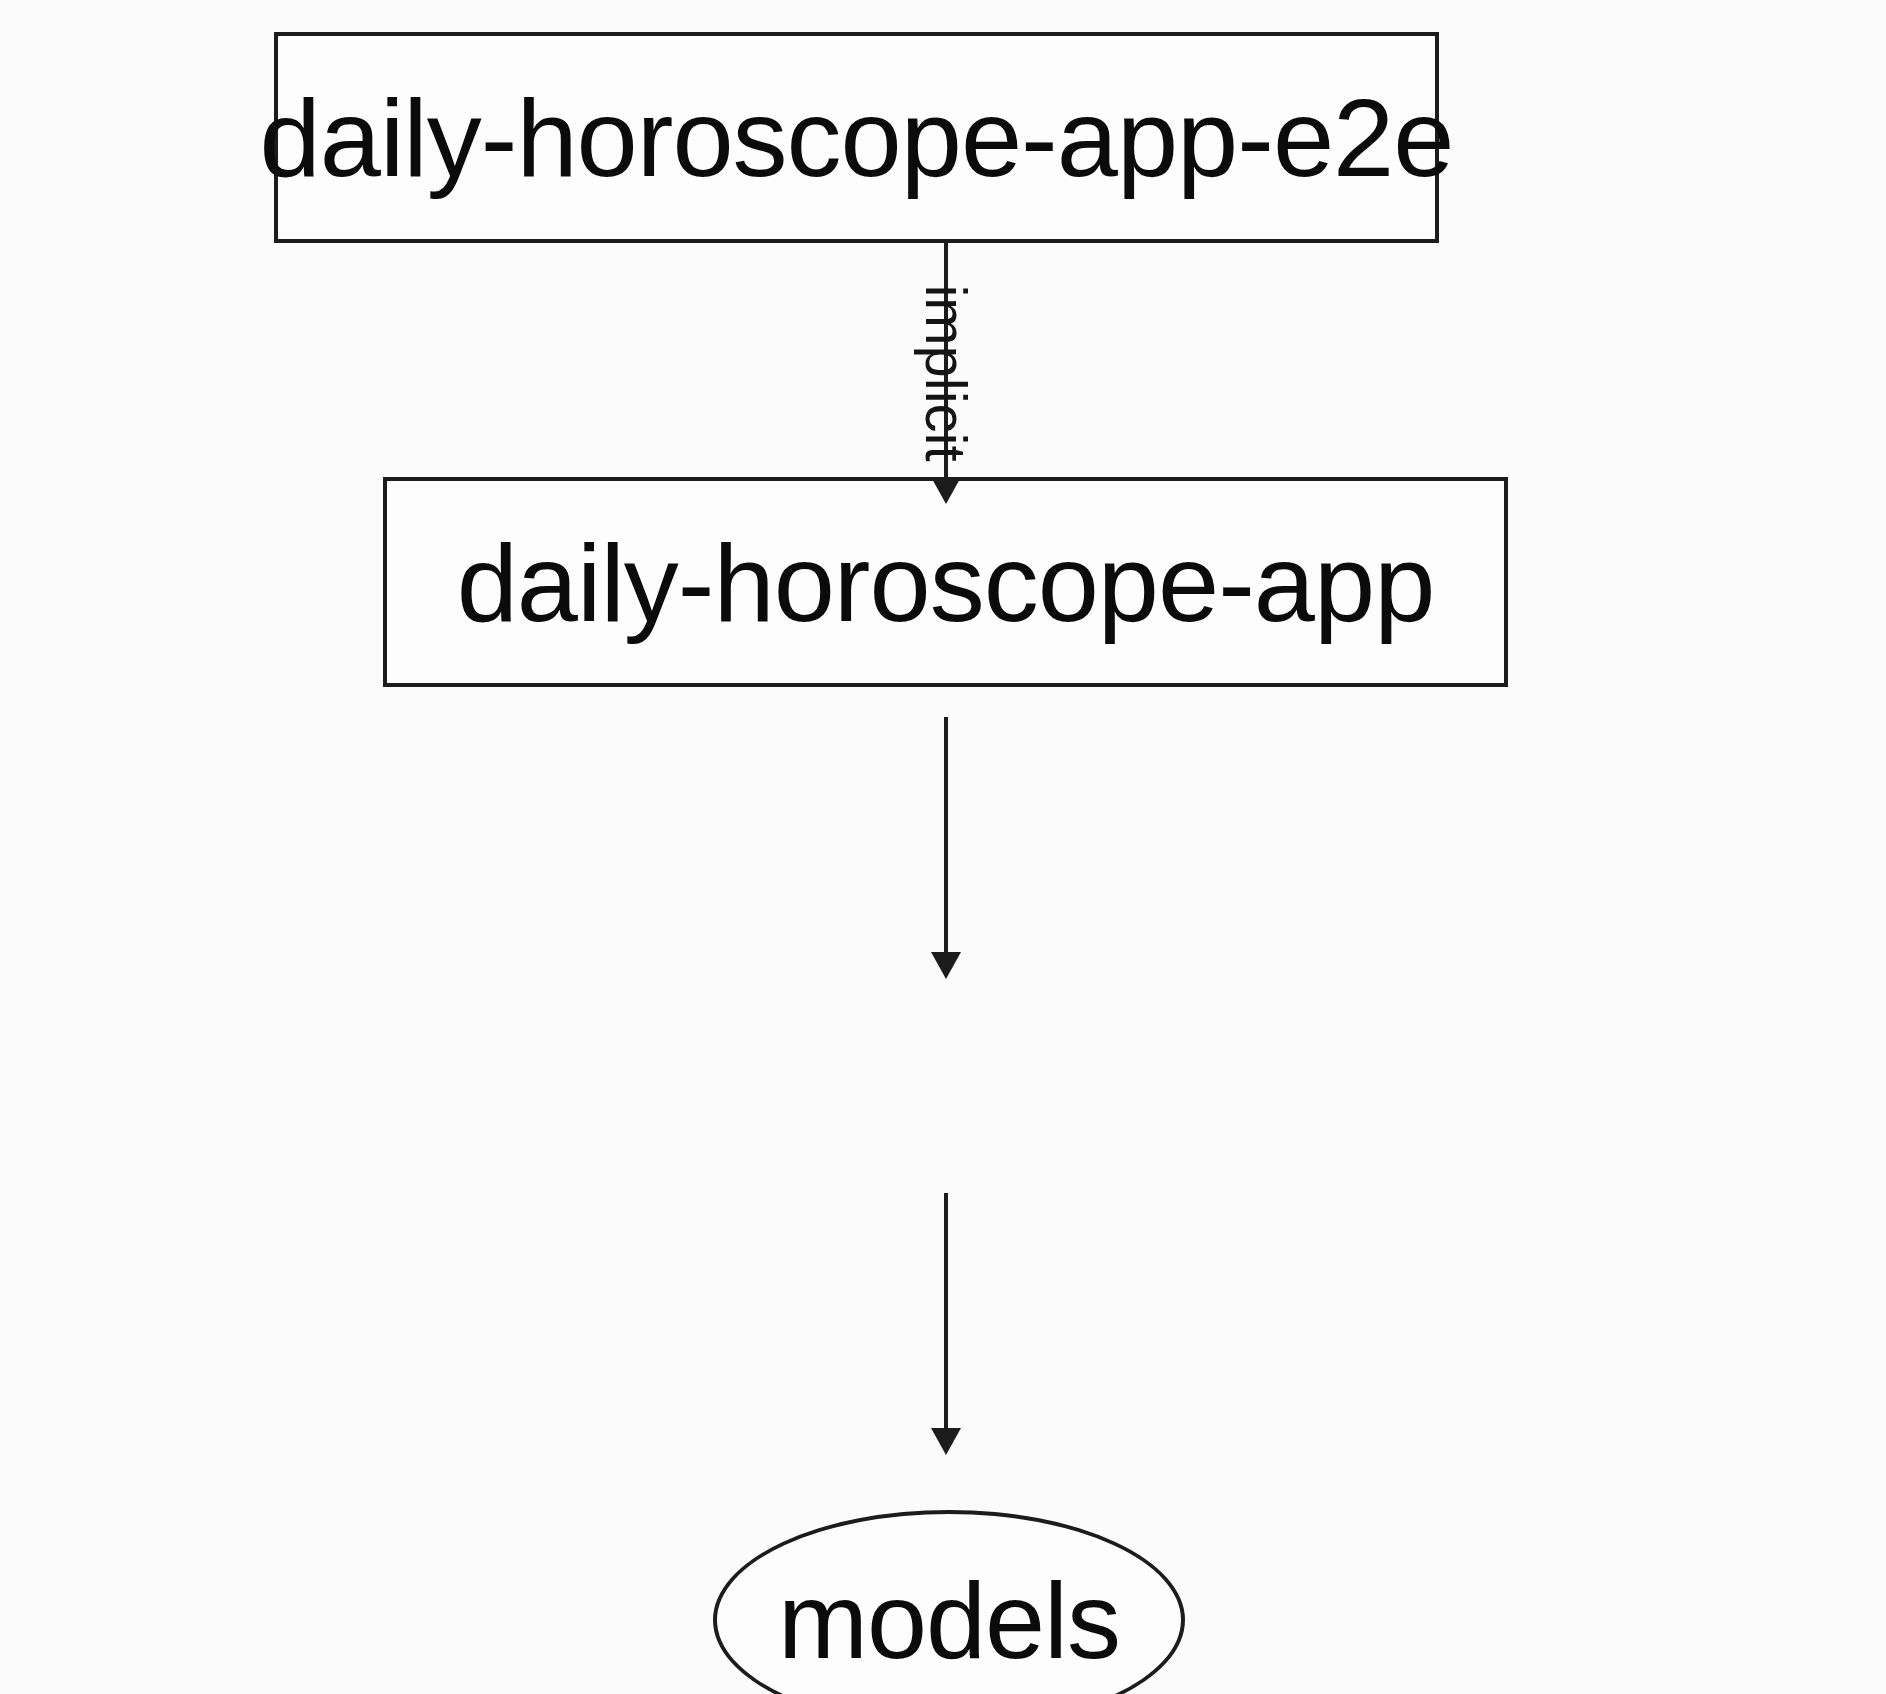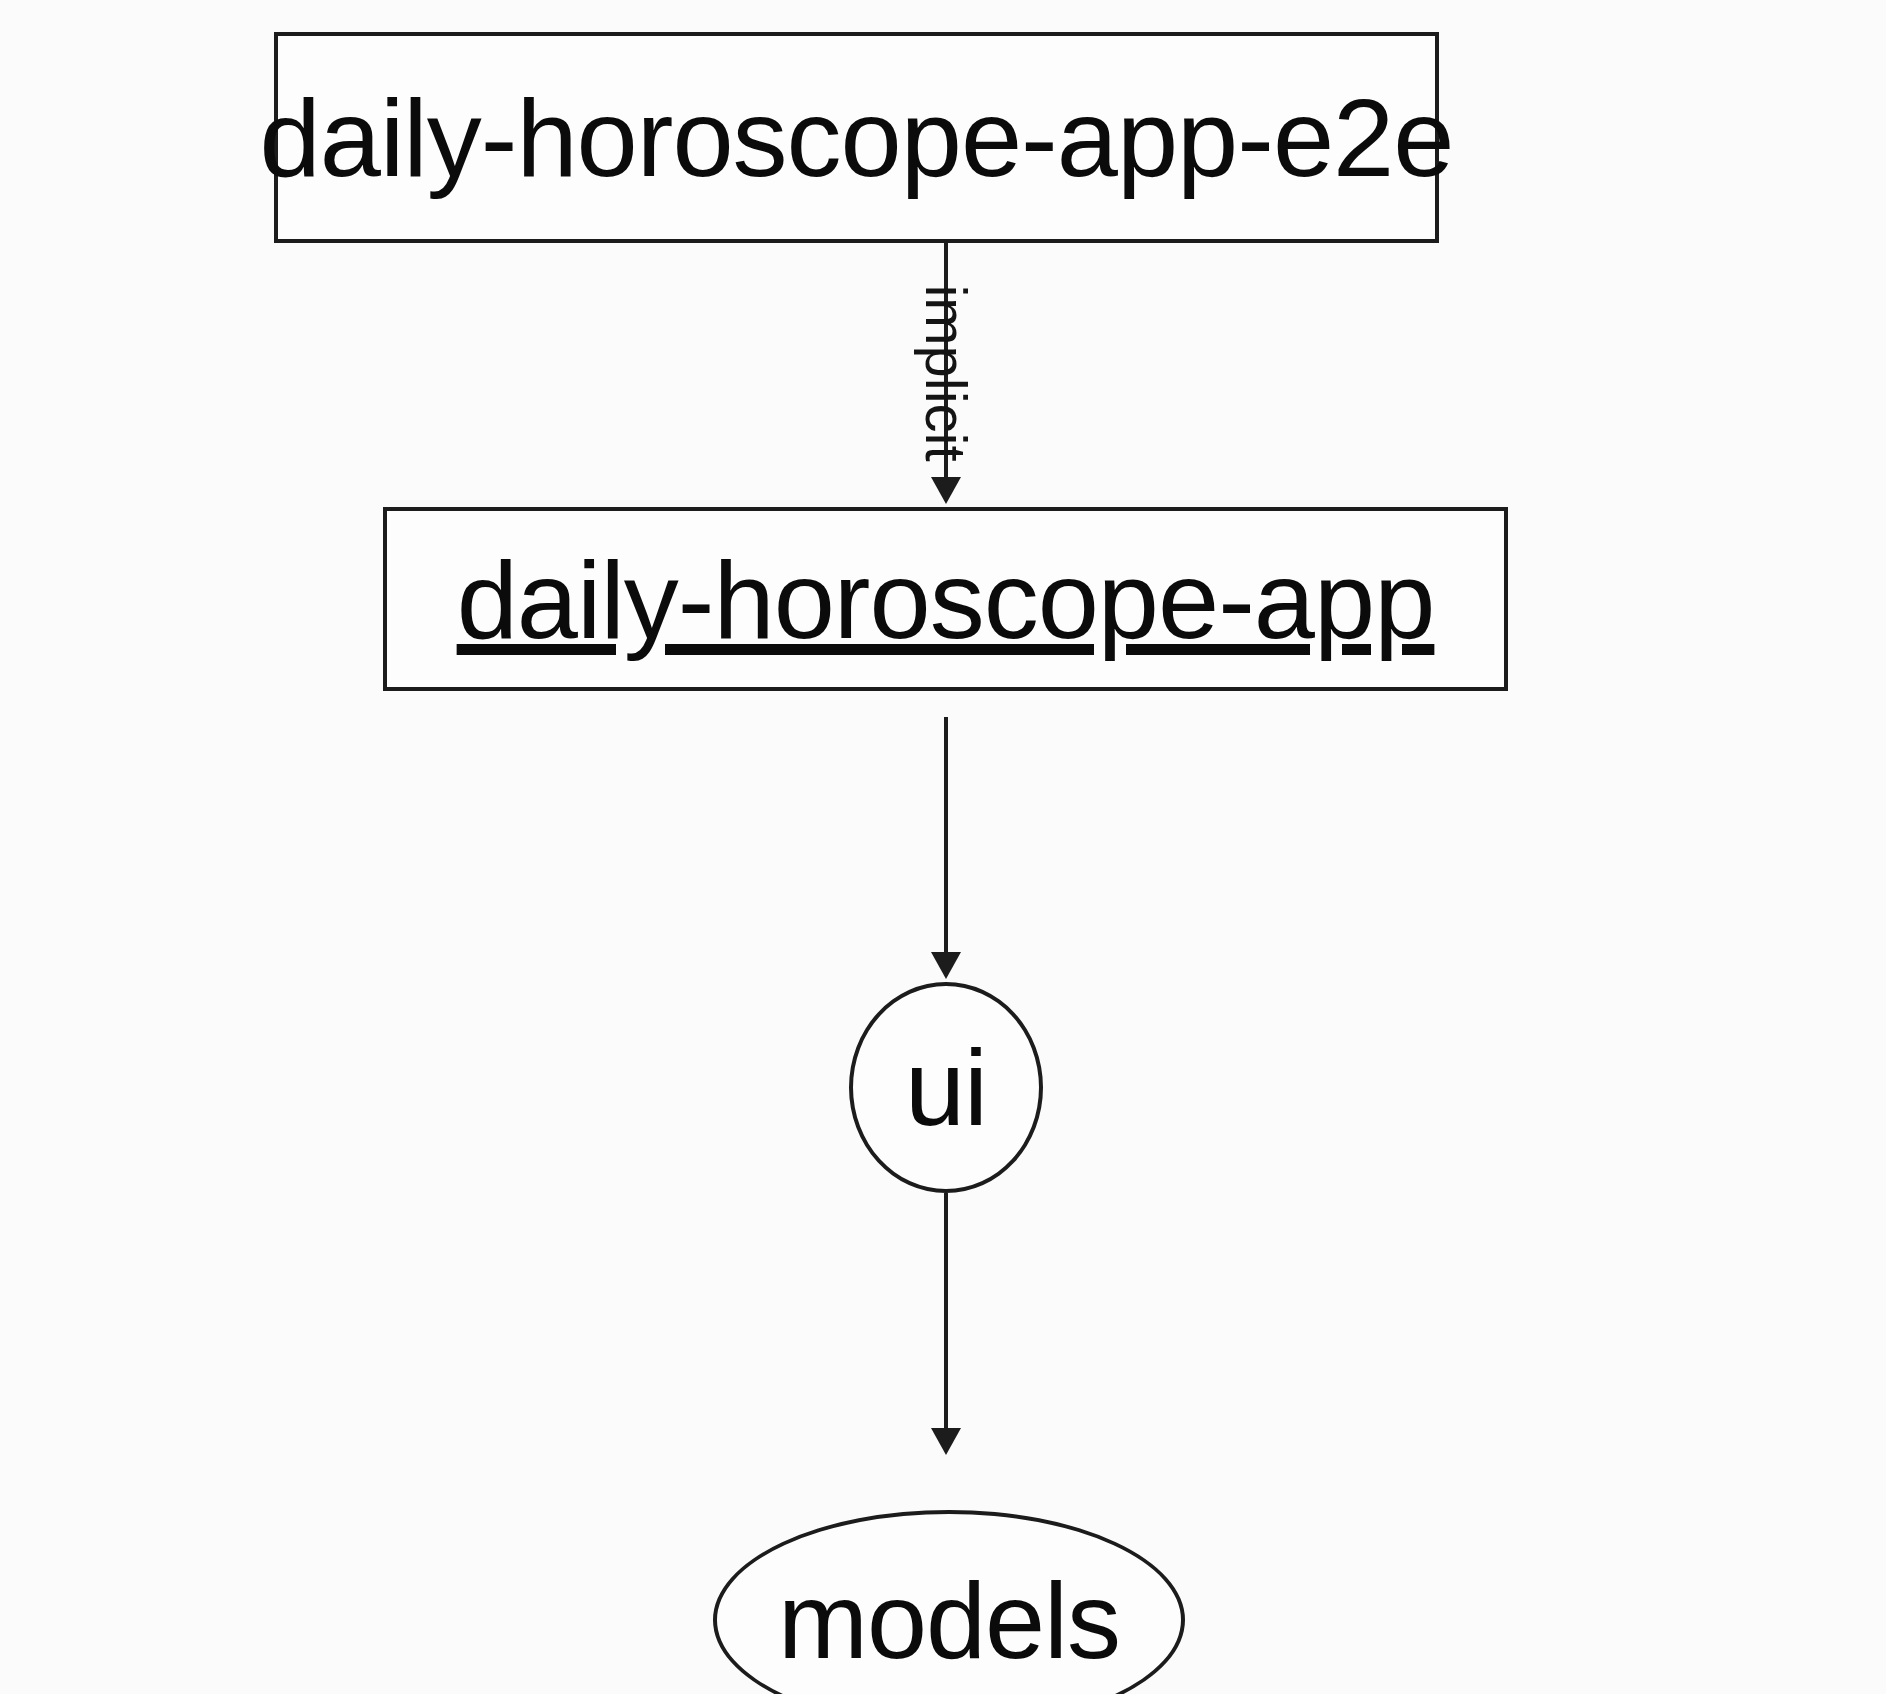--- a/index.html
+++ b/index.html
@@ -30,21 +30,21 @@
   .node-rect {
     font-size: 110px;
     letter-spacing: -1px;
   }
   .node-ellipse {
     border-radius: 50%;
     font-size: 108px;
     letter-spacing: -1px;
   }
   #node-e2e   { left: 274px; top: 32px;   width: 1165px; height: 211px; }
-  #node-app   { left: 383px; top: 507px;  width: 1125px; height: 184px; text-decoration: underline; }
+  #node-app   { left: 383px; top: 477px;  width: 1125px; height: 210px; }
   #node-ui    { left: 849px; top: 982px;  width: 194px;  height: 211px; }
   #node-models{ left: 713px; top: 1510px; width: 472px;  height: 220px; }
 
   .edge-line {
     position: absolute;
     width: 4px;
     background: #1c1c1c;
   }
   #edge1-line { left: 944px; top: 243px;  height: 234px; }
   #edge2-line { left: 944px; top: 717px;  height: 235px; }
@@ -79,23 +79,20 @@
 <div class="canvas">
 
   <div class="node node-rect" id="node-e2e">
     <span>daily-horoscope-app-e2e</span>
   </div>
 
   <div class="node node-rect" id="node-app">
     <span>daily-horoscope-app</span>
   </div>
 
-  <div class="node node-ellipse" id="node-ui">
-    <span>ui</span>
-  </div>
 
   <div class="node node-ellipse" id="node-models">
     <span>models</span>
   </div>
 
   <div class="edge-line" id="edge1-line"></div>
   <div class="arrowhead" id="edge1-head"></div>
   <div class="edge-label">implicit</div>
 
   <div class="edge-line" id="edge2-line"></div>

